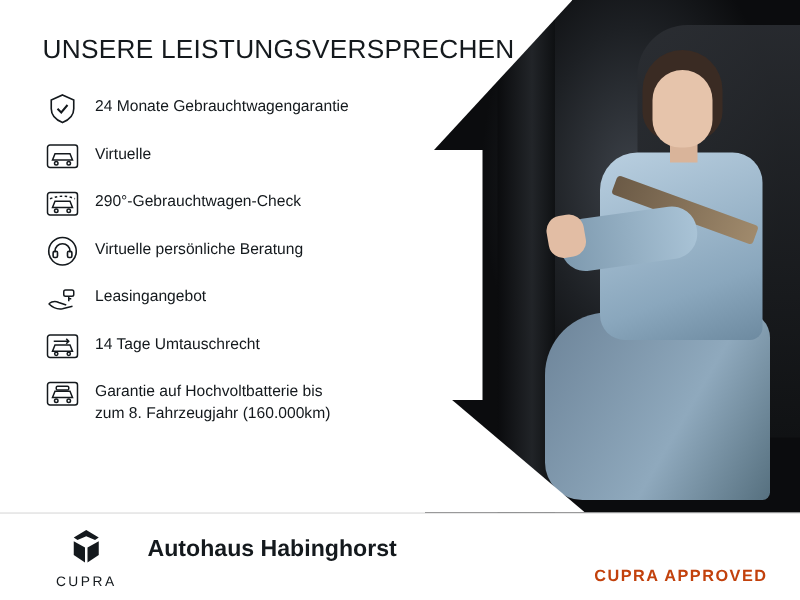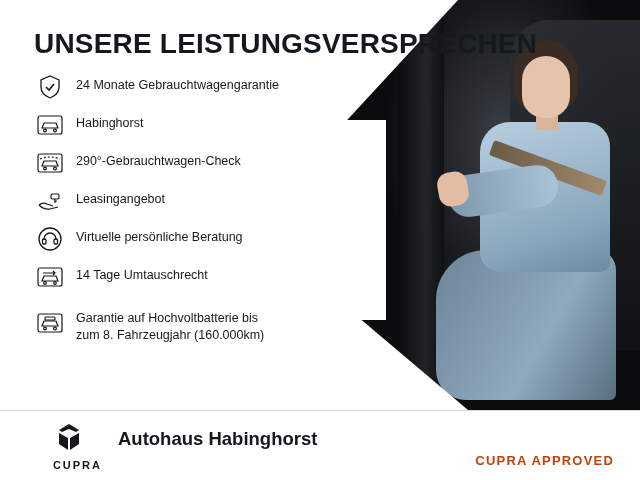--- a/index.html
+++ b/index.html
@@ -168,40 +168,40 @@
     background: linear-gradient(90deg, #6b5a46, #a08a6c);
     transform: rotate(20deg);
     border-radius: 3px;
   }
 
   
   .headline {
     position: absolute;
     left: 34px;
     top: 28px;
-    font-size: 28px;
-    font-weight: bold;
+    font-size: 21px;
+    font-weight: normal;
     letter-spacing: .2px;
     color: #14191d;
   }
 
   
   .list {
     position: absolute;
     left: 30px;
     top: 68px;
     width: 330px;
   }
   .row {
     display: flex;
     align-items: flex-start;
     height: 38px;
     margin-bottom: 0px;
   }
-  .row.tall { height: 52px; align-items: center; }
+  .row.tall { height: 52px; align-items: flex-start; }
   .ico {
     width: 40px;
     min-width: 40px;
     height: 34px;
     display: flex;
     align-items: center;
     justify-content: center;
     margin-top: 2px;
   }
   .ico svg { display: block; }
@@ -235,25 +235,24 @@
   .logo {
     position: absolute;
     left: 36px;
     top: 12px;
     width: 66px;
     height: 48px;
     text-align: center;
   }
   .logo .wordmark {
     font-size: 11px;
-    font-weight: bold;
+    font-weight: normal;
     letter-spacing: 2px;
     color: #14191d;
     margin-top: 2px;
-    text-align: right;
   }
   .dealer {
     position: absolute;
     left: 118px;
     top: 17px;
     font-size: 18.5px;
     font-weight: bold;
     color: #14191d;
   }
   .approved {
@@ -306,58 +305,58 @@
 
     <div class="row">
       <span class="ico">
         <svg width="28" height="26" viewBox="0 0 28 26" fill="none" stroke="#14191d" stroke-width="1.2">
           <rect x="2" y="4" width="24" height="18" rx="2"></rect>
           <path d="M6 16 h16 l-2 -5 h-12 z"></path>
           <circle cx="9" cy="18.5" r="1.4"></circle>
           <circle cx="19" cy="18.5" r="1.4"></circle>
         </svg>
       </span>
-      <span class="txt">Habinghorst</span>
+      <span class="txt">Virtuelle</span>
     </div>
 
     <div class="row">
       <span class="ico">
         <svg width="28" height="26" viewBox="0 0 28 26" fill="none" stroke="#14191d" stroke-width="1.2">
           <rect x="2" y="4" width="24" height="18" rx="2"></rect>
           <path d="M6 16 h16 l-2 -5 h-12 z"></path>
           <circle cx="9" cy="18.5" r="1.4"></circle>
           <circle cx="19" cy="18.5" r="1.4"></circle>
           <path d="M4 9 q10 -4 20 0" stroke-dasharray="2 2"></path>
         </svg>
       </span>
       <span class="txt">290°-Gebrauchtwagen-Check</span>
     </div>
 
     <div class="row">
       <span class="ico">
+        <svg width="26" height="26" viewBox="0 0 26 26" fill="none" stroke="#14191d" stroke-width="1.3">
+          <circle cx="13" cy="13" r="11"></circle>
+          <path d="M7 14 v-1 a6 6 0 0 1 12 0 v1"></path>
+          <rect x="5.5" y="13" width="3.5" height="5" rx="1.2"></rect>
+          <rect x="17" y="13" width="3.5" height="5" rx="1.2"></rect>
+        </svg>
+      </span>
+      <span class="txt">Virtuelle persönliche Beratung</span>
+    </div>
+
+    <div class="row">
+      <span class="ico">
         <svg width="28" height="26" viewBox="0 0 28 26" fill="none" stroke="#14191d" stroke-width="1.2">
           <path d="M3 17 q4 -3 8 -1 l6 2"></path>
           <path d="M3 17 q5 5 11 4 l8 -2"></path>
           <rect x="15" y="6" width="8" height="5" rx="1.4"></rect>
           <path d="M19 11 v4 M19 13 h2"></path>
         </svg>
       </span>
       <span class="txt">Leasingangebot</span>
-    </div>
-
-    <div class="row">
-      <span class="ico">
-        <svg width="26" height="26" viewBox="0 0 26 26" fill="none" stroke="#14191d" stroke-width="1.3">
-          <circle cx="13" cy="13" r="11"></circle>
-          <path d="M7 14 v-1 a6 6 0 0 1 12 0 v1"></path>
-          <rect x="5.5" y="13" width="3.5" height="5" rx="1.2"></rect>
-          <rect x="17" y="13" width="3.5" height="5" rx="1.2"></rect>
-        </svg>
-      </span>
-      <span class="txt">Virtuelle persönliche Beratung</span>
     </div>
 
     <div class="row">
       <span class="ico">
         <svg width="28" height="26" viewBox="0 0 28 26" fill="none" stroke="#14191d" stroke-width="1.2">
           <rect x="2" y="4" width="24" height="18" rx="2"></rect>
           <path d="M6 17 h16 l-2 -5 h-12 z"></path>
           <circle cx="9" cy="19" r="1.3"></circle>
           <circle cx="19" cy="19" r="1.3"></circle>
           <path d="M7 9 h12 M17 7 l2 2 l-2 2"></path>

